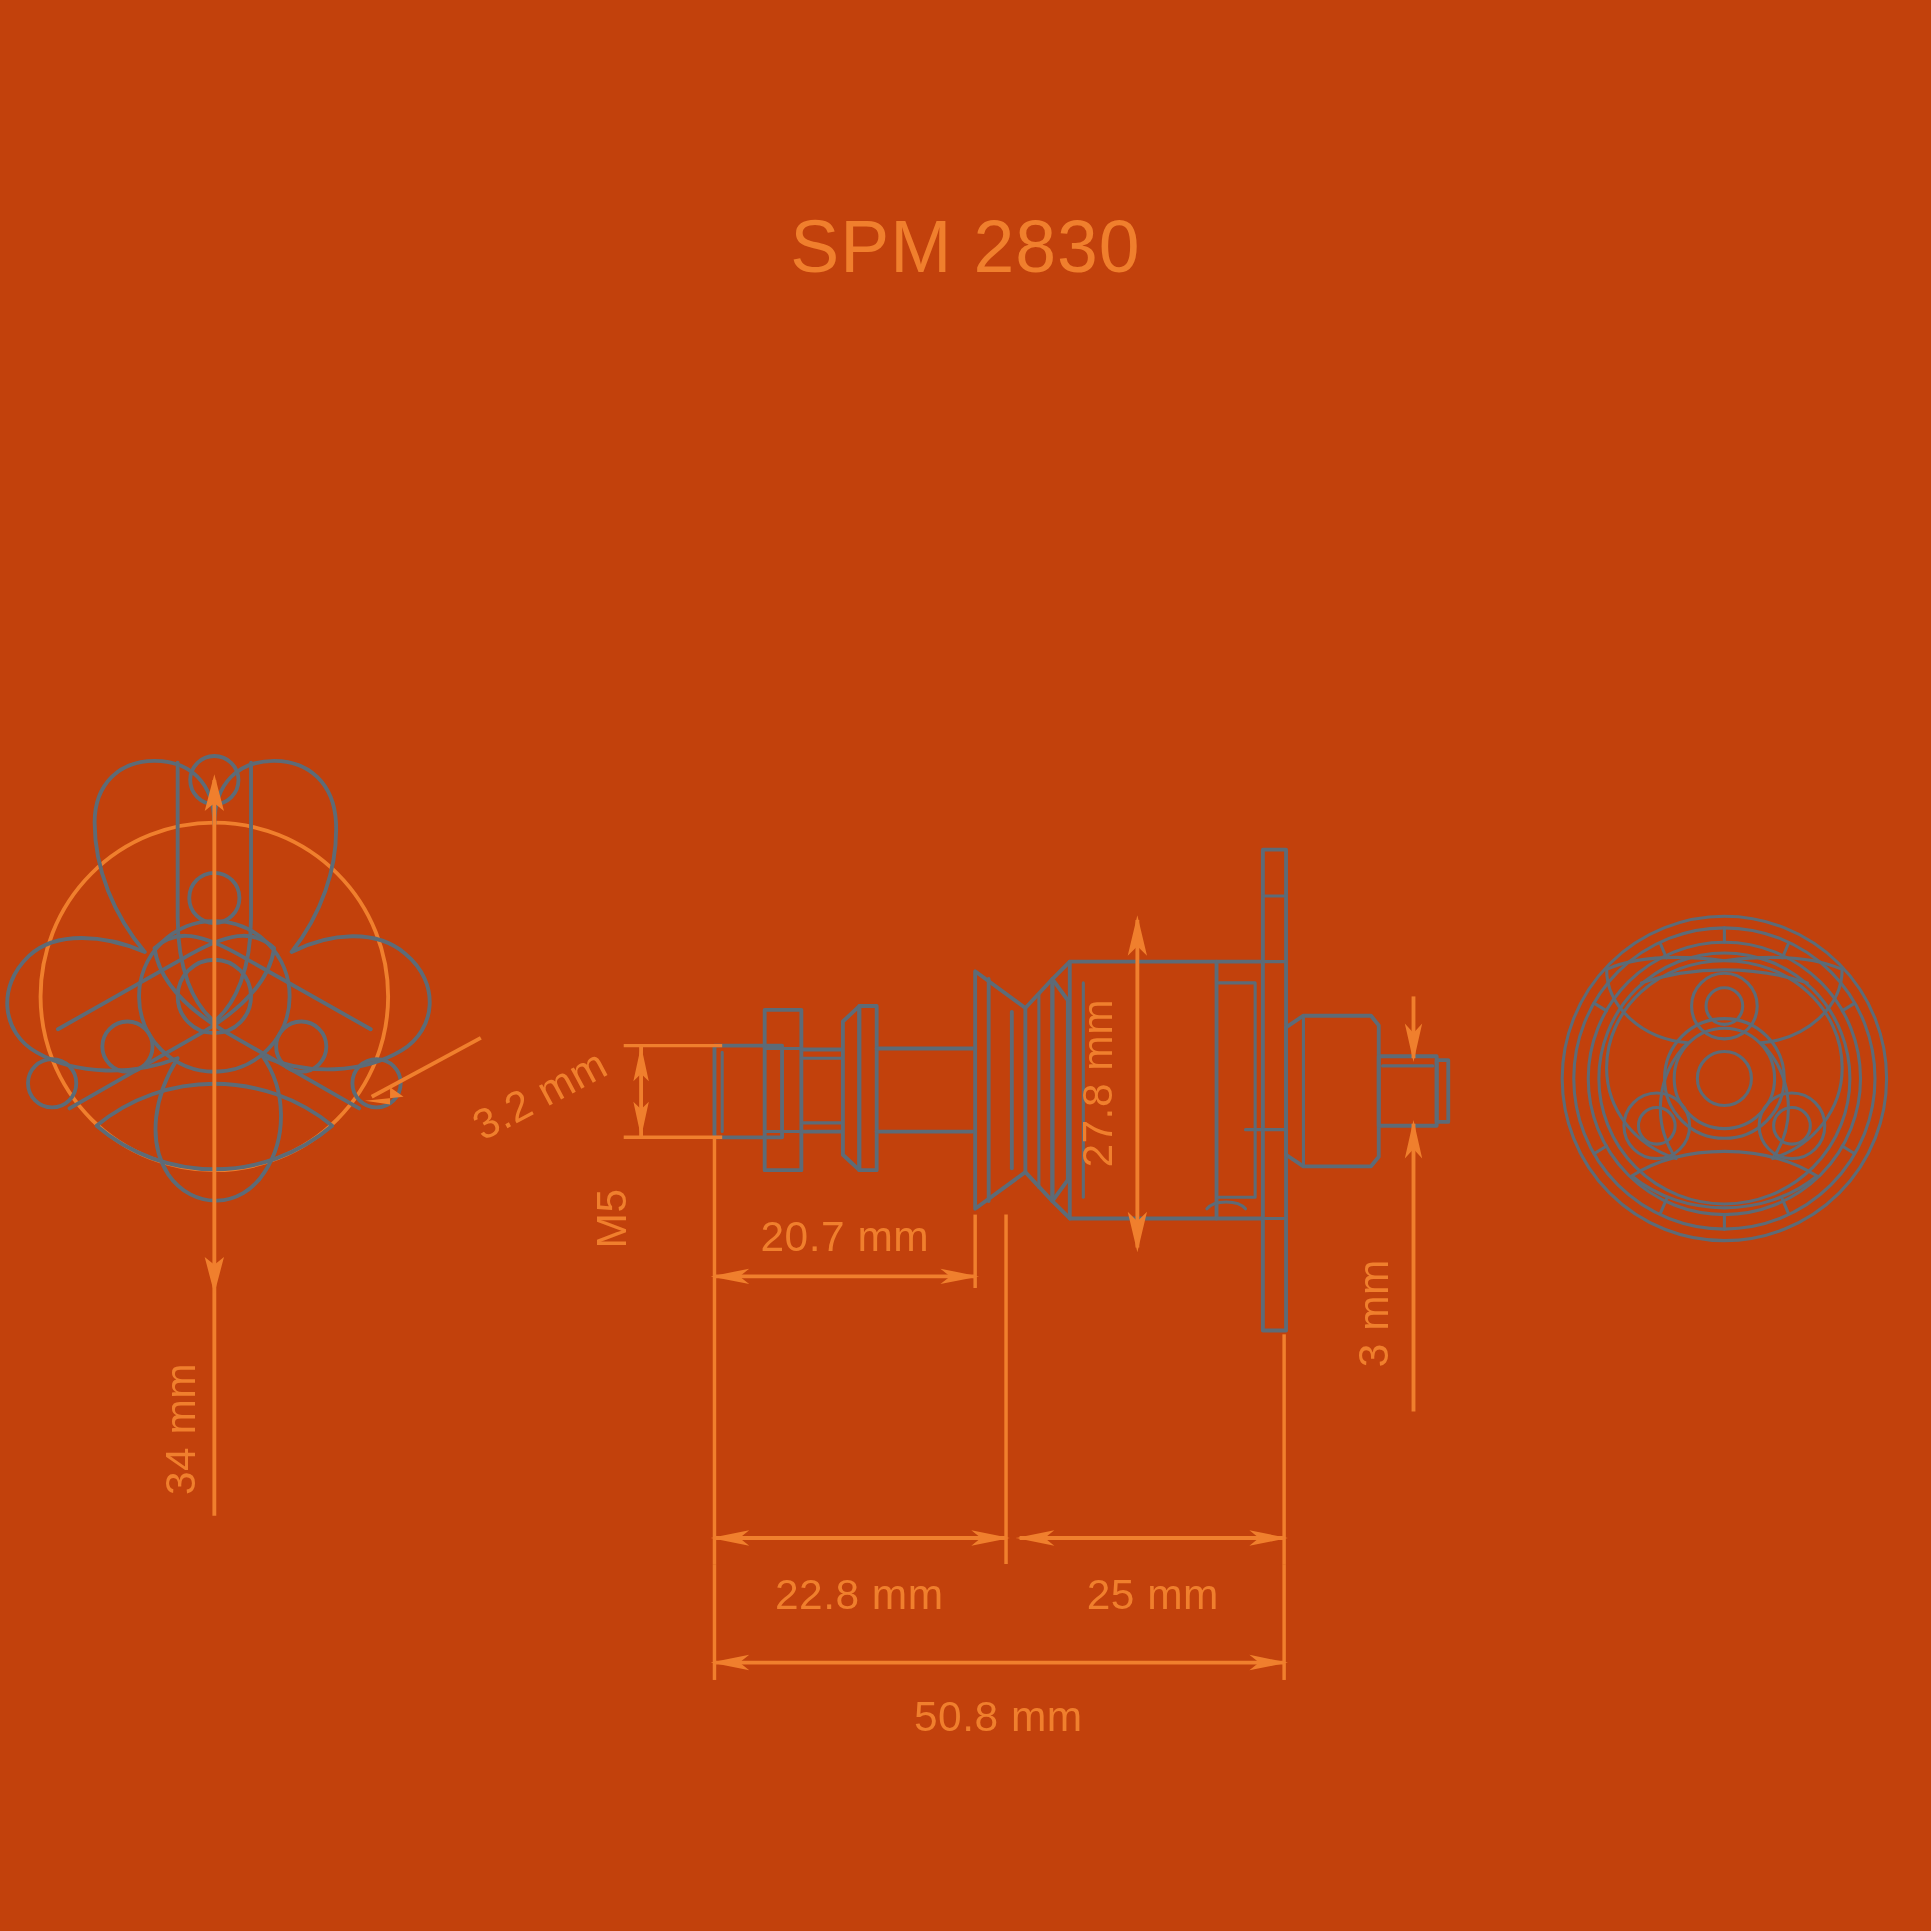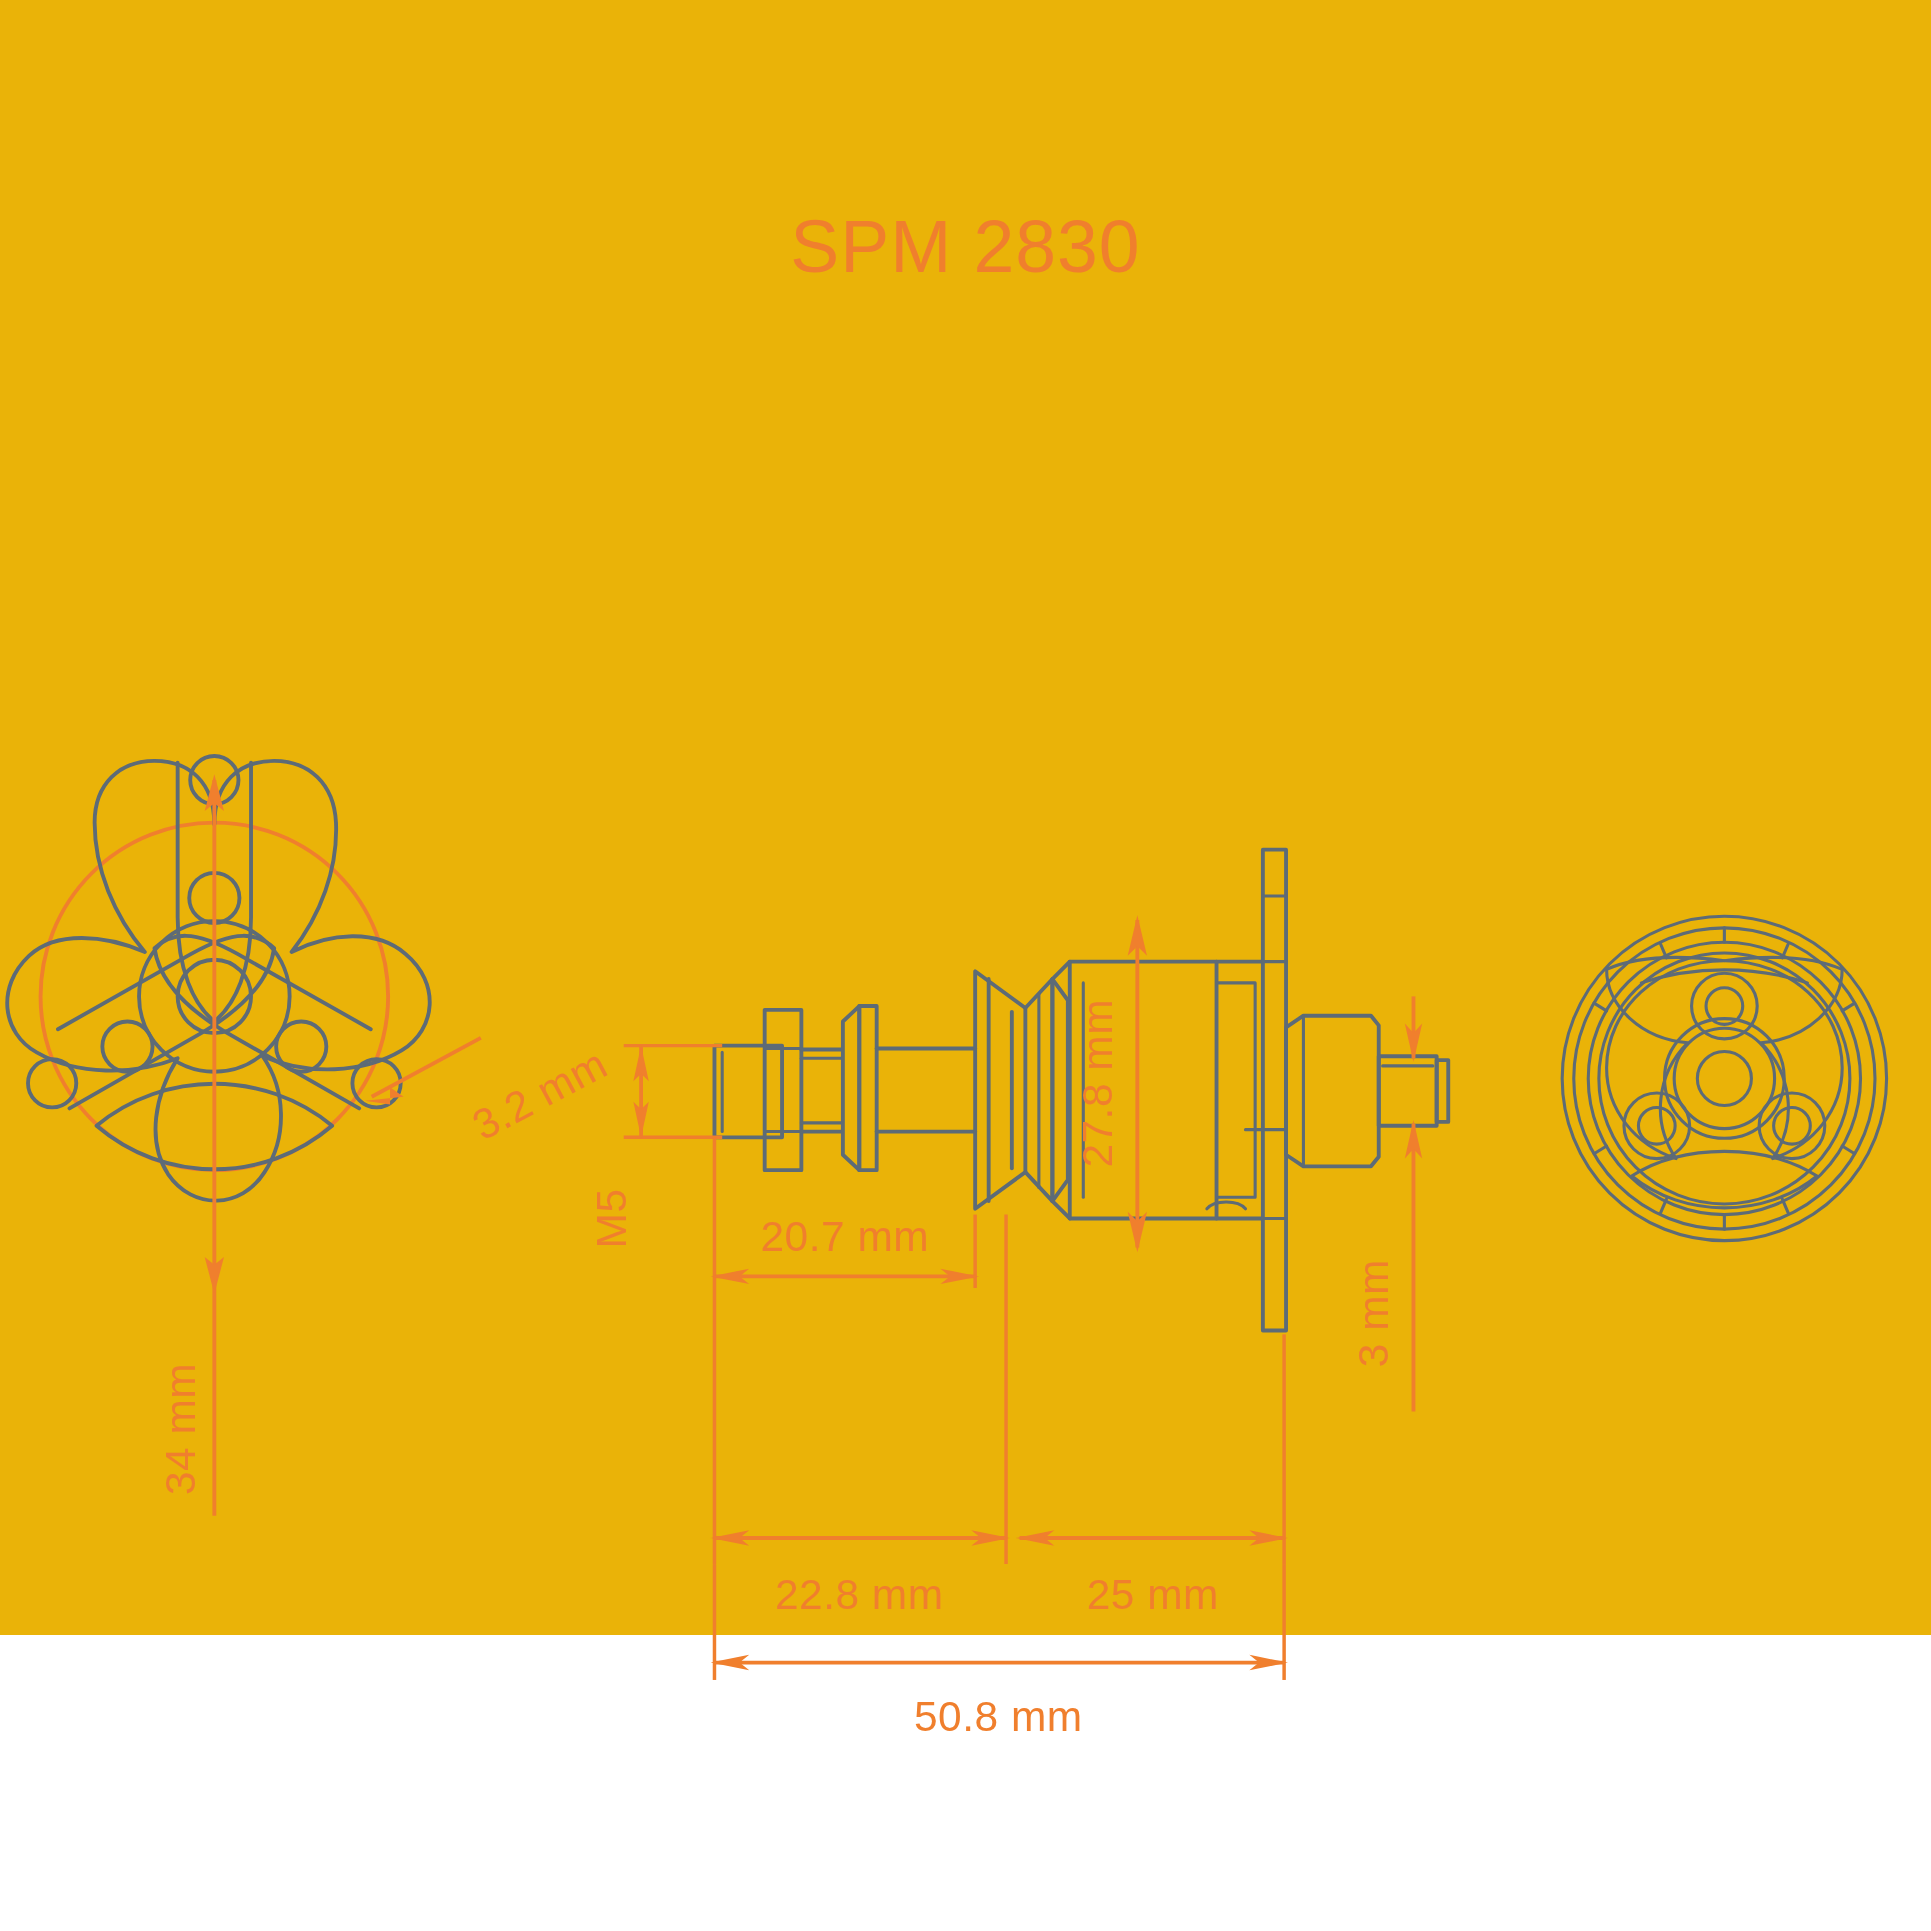--- a/index.html
+++ b/index.html
@@ -9,22 +9,22 @@
   }
   body {
     width: 1931px;
     height: 1931px;
     font-family: "Liberation Sans", sans-serif;
     overflow: hidden;
   }
   #drawing-root {
     position: relative;
     width: 1931px;
-    height: 1635px;
-    background: #eab308;
+    height: 1931px;
+    background: #c2410c;
   }
   svg.sheet {
     display: block;
     width: 1931px;
     height: 1931px;
   }
   .part-line {
     fill: none;
     stroke: #5d6b77;
     stroke-width: 4;

